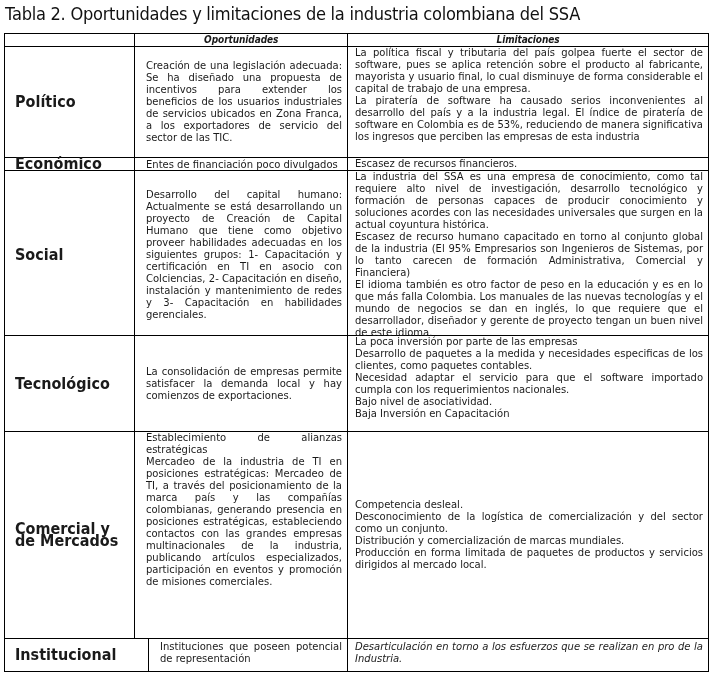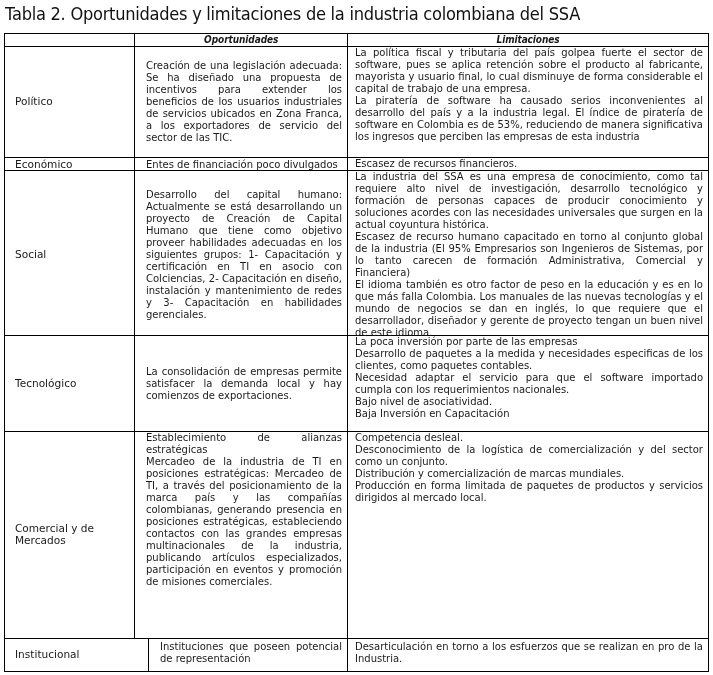--- a/index.html
+++ b/index.html
@@ -7,38 +7,38 @@
          font-family: "DejaVu Sans", sans-serif; color: #1a1a1a; }
   .title { position: absolute; left: 5px; top: 4px; font-size: 17.5px; letter-spacing: -0.3px;
            white-space: nowrap; color: #111; transform: scaleX(0.93); transform-origin: left top; }
   .tbl { position: absolute; left: 4px; top: 33px; width: 705px; border: 1.5px solid #000; box-sizing: border-box; }
   .row { display: grid; grid-template-columns: 129px 213px 1fr; border-top: 1.5px solid #000; box-sizing: border-box; }
   .row:first-child { border-top: none; }
   .cell { box-sizing: border-box; border-left: 1.5px solid #000; font-size: 10px; line-height: 12px; }
   .cell:first-child { border-left: none; }
   .hdr .cell { font-style: italic; font-weight: bold; text-align: center; font-size: 10px; line-height: 12px; height: 12px; letter-spacing: -0.1px; }
   .hdr .cell span { display: inline-block; transform: scaleX(0.9); }
-  .cat { display: flex; align-items: center; padding-left: 10px; font-weight: normal; font-size: 11px; }
+  .cat { display: flex; align-items: center; padding-left: 10px; font-weight: bold; font-size: 15px; }
   .cat span { display: inline-block; transform: scaleX(0.96); transform-origin: left center; }
   .opp { display: flex; align-items: center; padding: 0 5px 0 11px; text-align: justify; }
   .lim { padding: 0 5px 0 7px; text-align: justify; }
   .para { margin: 0; transform-origin: left top; }
   .r-pol { height: 111px; }
   .r-eco { height: 13px; }
   .r-soc { height: 165px; }
   .r-tec { height: 96px; }
   .r-com { height: 207px; }
   .r-ins { height: 33px; }
   .r-eco .cell { line-height: 11px; }
   .r-eco .cat, .r-eco .opp { align-items: flex-end; }
   .r-tec .lim, .r-soc .lim, .r-pol .lim { padding-top: 0; }
-  .r-com .lim { display: flex; flex-direction: column; justify-content: flex-start; }
+  .r-com .lim { display: flex; flex-direction: column; justify-content: center; }
   .r-com .opp { align-items: flex-start; }
   .r-ins .opp { align-items: flex-start; }
-  .r-ins .lim { padding-top: 2px; }
+  .r-ins .lim { padding-top: 2px; font-style: italic; }
   .r-ins .opp { padding-top: 2px; margin-left: 14px; }
 </style>
 </head>
 <body>
 
 <div class="title">Tabla 2. Oportunidades y limitaciones de la industria colombiana del SSA</div>
 
 <div class="tbl">
   <div class="row hdr">
     <div class="cell"><span></span></div>

